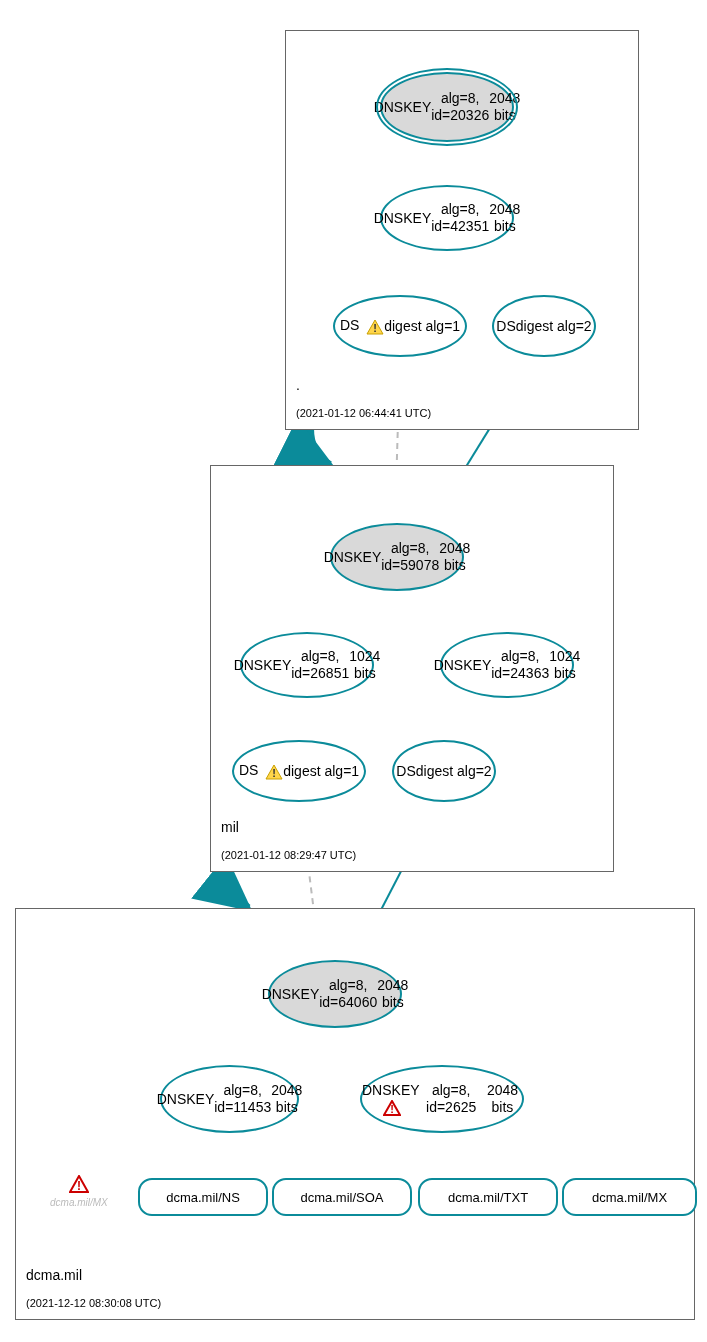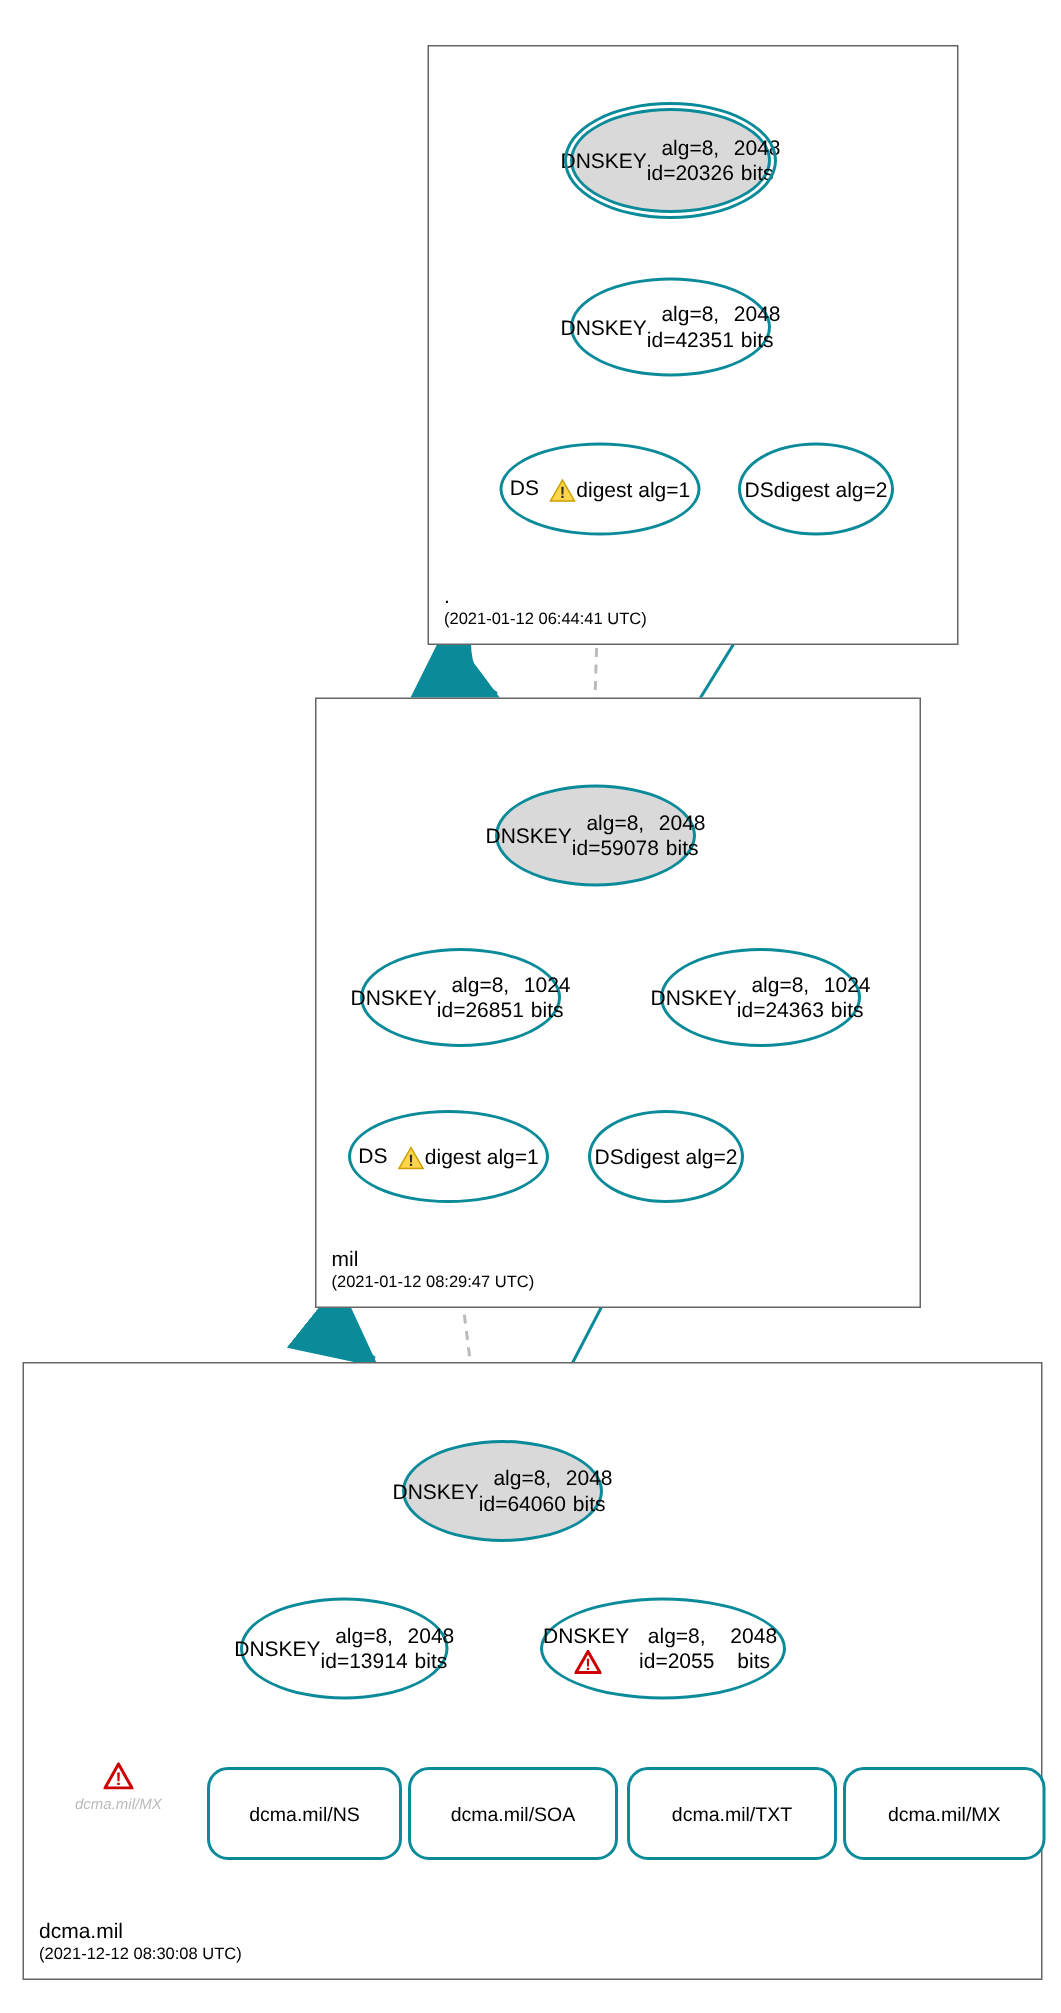--- a/index.html
+++ b/index.html
@@ -17,21 +17,21 @@
     background: #fff;
   }
   .zone-footer {
     position: absolute;
     left: 10px;
     font-size: 14px;
   }
   .zone-footer .ts {
     display:block;
     font-size: 11px;
-    margin-top:2px;
+    margin-top:14px;
   }
   .node {
     position: absolute;
     border: 2px solid #0b8b9a;
     border-radius: 50%;
     background: #fff;
     display: flex;
     flex-direction: row;
     align-items: center;
     justify-content: center;
@@ -51,21 +51,21 @@
   .node .sub { font-size: 14px; }
   .rr-box {
     position: absolute;
     border: 2px solid #0b8b9a;
     border-radius: 14px;
     background: #fff;
     display: flex;
     align-items: center;
     justify-content: center;
     font-size: 13px;
-    padding: 12px 8px;
+    padding: 0 8px;
     height: 34px;
   }
   svg.edges {
     position: absolute;
     top: 0; left: 0;
     width: 707px;
     height: 1342px;
     pointer-events: none;
   }
   .warn-tri {
@@ -230,33 +230,33 @@
 </div>
 
 <div class="node grey" style="left:268px; top:960px; width:130px; height:64px;">
   <span class="title">DNSKEY</span>
   <span class="sub">alg=8, id=64060</span>
   <span class="sub">2048 bits</span>
 </div>
 
 <div class="node" style="left:160px; top:1065px; width:135px; height:64px;">
   <span class="title">DNSKEY</span>
-  <span class="sub">alg=8, id=13914</span>
+  <span class="sub">alg=8, id=11453</span>
   <span class="sub">2048 bits</span>
 </div>
 
 <div class="node" style="left:360px; top:1065px; width:160px; height:64px;">
   <span class="title">
     <span>DNSKEY</span>
     <svg class="warn-tri" width="18" height="16">
         <polygon points="9,1 17,15 1,15" fill="#fff" stroke="#cc0000" stroke-width="2"></polygon>
         <text x="9" y="13" text-anchor="middle" font-size="11" font-weight="bold" fill="#cc0000">!</text>
       </svg>
   </span>
-  <span class="sub">alg=8, id=2055</span>
+  <span class="sub">alg=8, id=2625</span>
   <span class="sub">2048 bits</span>
 </div>
 
 <div class="rr-box" style="left:138px; top:1178px; width:110px;">
   <span>dcma.mil/NS</span>
 </div>
 <div class="rr-box" style="left:272px; top:1178px; width:120px;">
   <span>dcma.mil/SOA</span>
 </div>
 <div class="rr-box" style="left:418px; top:1178px; width:120px;">

